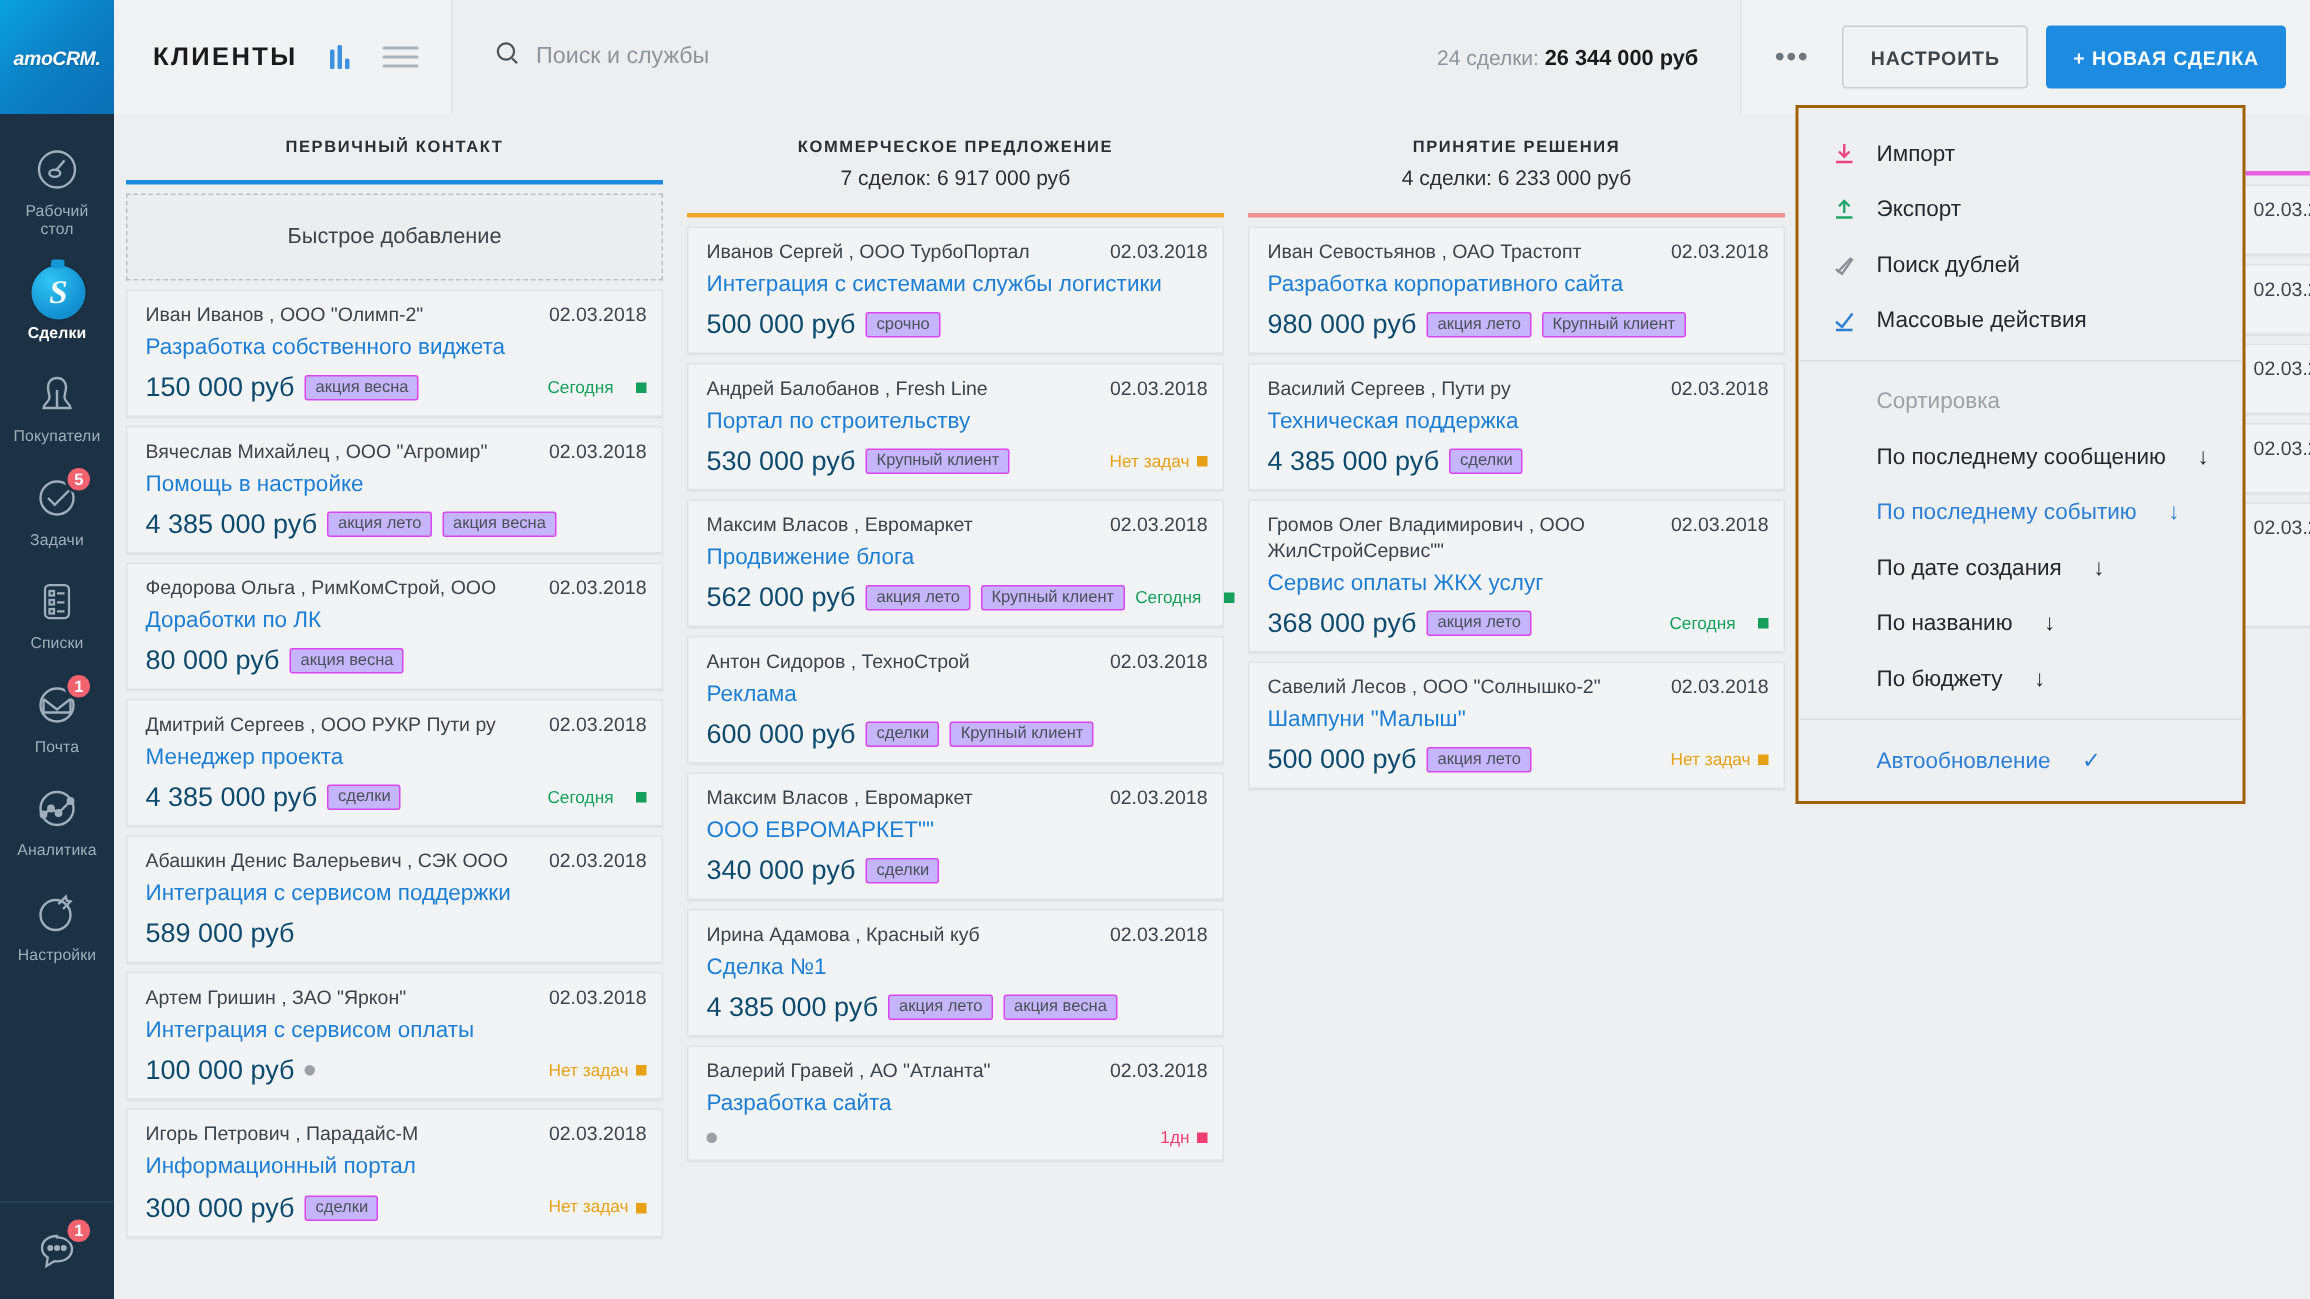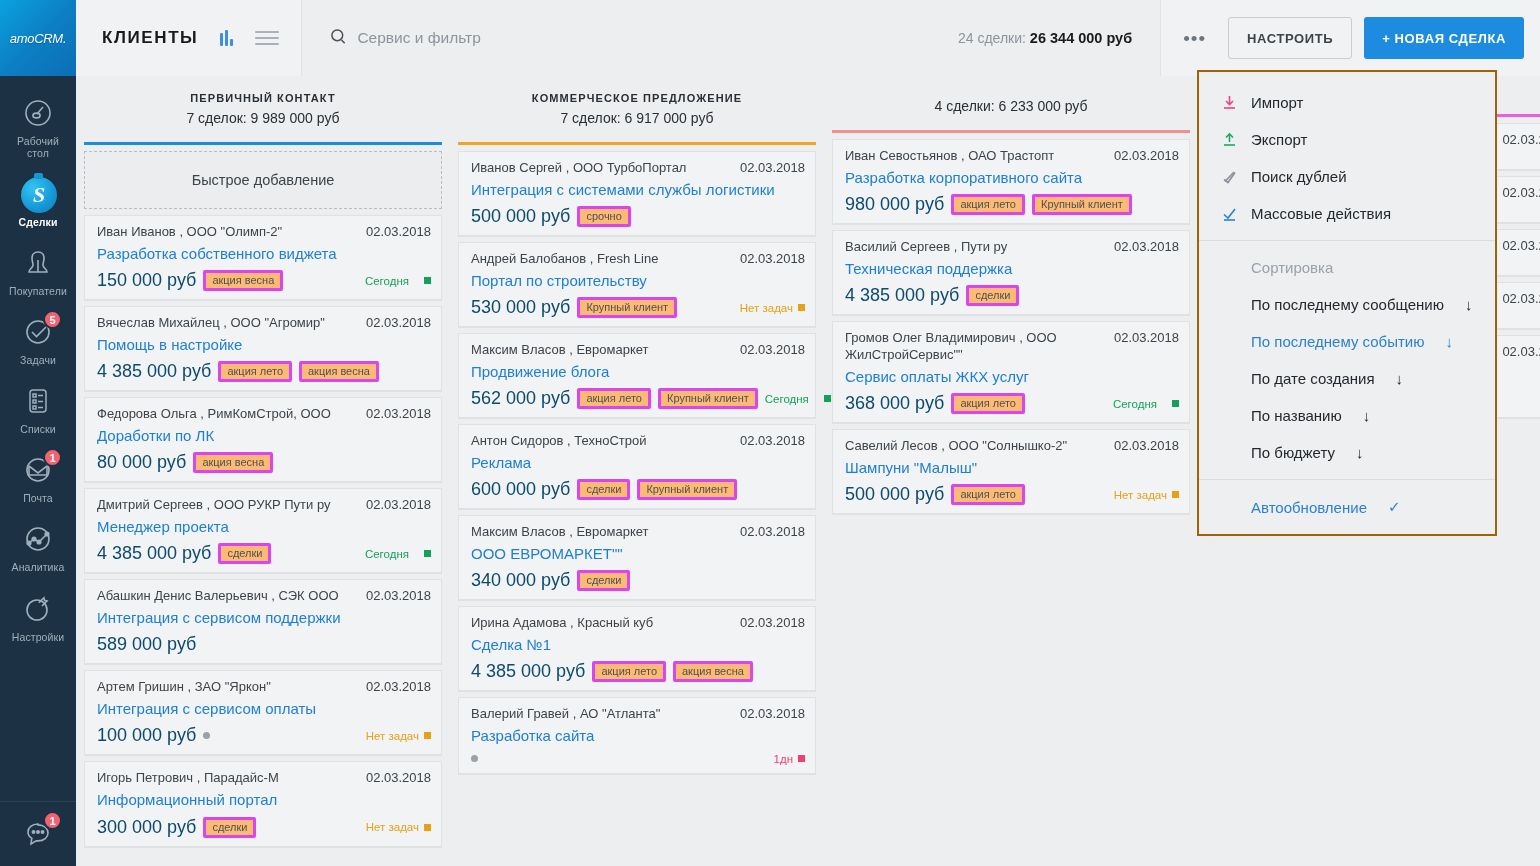--- a/index.html
+++ b/index.html
@@ -16,21 +16,21 @@
     background: #1c3144; display: flex; flex-direction: column; align-items: center;
     z-index: 30;
   }
   .logo-box {
     width: 76px; height: 76px;
     background: linear-gradient(135deg,#0aa2e0 0%,#0c7fc4 50%,#0b6fb5 100%);
     display: flex; align-items: center; justify-content: center;
     position: relative; overflow: hidden;
   }
   .logo-txt {
-    color: #fff; font-size: 13px; font-style: italic; font-weight: normal;
+    color: #fff; font-size: 13px; font-style: italic; font-weight: bold;
     letter-spacing: -0.3px; text-shadow: 0 1px 1px rgba(0,0,0,.25);
   }
   .nav-list { width: 76px; flex: 1; padding-top: 10px; }
   .nav-item {
     width: 76px; padding: 10px 2px 8px; display: flex; flex-direction: column;
     align-items: center; cursor: pointer; position: relative;
   }
   .nav-ico { width: 34px; height: 34px; position: relative; color: #9fb0bd; }
   .nav-ico svg { width: 34px; height: 34px; display: block; }
   .nav-lbl {
@@ -138,22 +138,22 @@
   .card-contact { font-size: 13px; color: #3d4449; line-height: 1.3; }
   .card-date { font-size: 13px; color: #3d4449; white-space: nowrap; }
   .card-title {
     margin-top: 3px; font-size: 15px; color: #1d7fd4; line-height: 1.28;
   }
   .card-bottom {
     margin-top: 7px; display: flex; align-items: center; gap: 7px; flex-wrap: nowrap;
   }
   .card-price { font-size: 18px; color: #0c4a6e; white-space: nowrap; }
   .tag {
-    border: 3px solid #d946ef; border-radius: 2px; padding: 1px 6px 2px;
-    font-size: 11px; color: #4a5157; white-space: nowrap; background: #fdba74;
+    border: 1px solid #d946ef; border-radius: 2px; padding: 1px 6px 2px;
+    font-size: 11px; color: #4a5157; white-space: nowrap; background: #c4b5fd;
   }
   .status { margin-left: auto; font-size: 11.5px; display: flex; align-items: center; gap: 5px; white-space: nowrap;}
   .status .dot { width: 7px; height: 7px; display: inline-block; }
   .st-green { color: #14a05a; gap: 15px; }  .st-green .dot { background: #14a05a; }
   .st-orange { color: #e6a117; } .st-orange .dot { background: #e6a117; }
   .st-pink { color: #ef3e72; }   .st-pink .dot { background: #ef3e72; }
   .st-grey .dot { background: #9aa1a8; border-radius: 50%; }
 
   
   .dropdown {
@@ -301,38 +301,37 @@
           <span></span>
         </div>
     </div>
     <div class="tb-search">
       <span>
         <svg width="17" height="17" viewBox="0 0 17 17" fill="none" stroke="#4a5157" stroke-width="1.5">
           <circle cx="7.3" cy="7.3" r="5.4"></circle>
             <path d="M11.5 12l3.2 3.2"></path>
         </svg>
       </span>
-      <span class="tb-search-txt">Сервис и фильтр</span>
+      <span class="tb-search-txt">Поиск и службы</span>
     </div>
     <div class="tb-stats">
       <span>24 сделки:</span>
       <b>26 344 000 руб</b>
     </div>
     <div class="tb-actions">
       <div class="tb-dots">•••</div>
       <button class="btn-outline">НАСТРОИТЬ</button>
       <button class="btn-primary">+ НОВАЯ СДЕЛКА</button>
     </div>
   </div>
 
   <div class="board" id="board">
       <div class="col">
         <div class="col-head">
           <div class="col-name">ПЕРВИЧНЫЙ КОНТАКТ</div>
-          <div class="col-sub">7 сделок: 9 989 000 руб</div>
         </div>
         <div class="col-rule" style="background: rgb(29, 140, 224);"></div>
         <div class="col-body">
           <div class="quickadd">Быстрое добавление</div>
           <div class="card">
             <div class="card-top">
               <div class="card-contact">Иван Иванов , ООО "Олимп-2"</div>
               <div class="card-date">02.03.2018</div>
             </div>
             <div class="card-title">Разработка собственного виджета</div>
@@ -524,20 +523,21 @@
               <span class="status st-pink">
                 <span>1дн</span>
                 <i class="dot"></i>
               </span>
             </div>
           </div>
         </div>
       </div>
       <div class="col">
         <div class="col-head">
+          <div class="col-name">ПРИНЯТИЕ РЕШЕНИЯ</div>
           <div class="col-sub">4 сделки: 6 233 000 руб</div>
         </div>
         <div class="col-rule" style="background: rgb(241, 145, 143);"></div>
         <div class="col-body">
           <div class="card">
             <div class="card-top">
               <div class="card-contact">Иван Севостьянов , ОАО Трастопт</div>
               <div class="card-date">02.03.2018</div>
             </div>
             <div class="card-title">Разработка корпоративного сайта</div>

